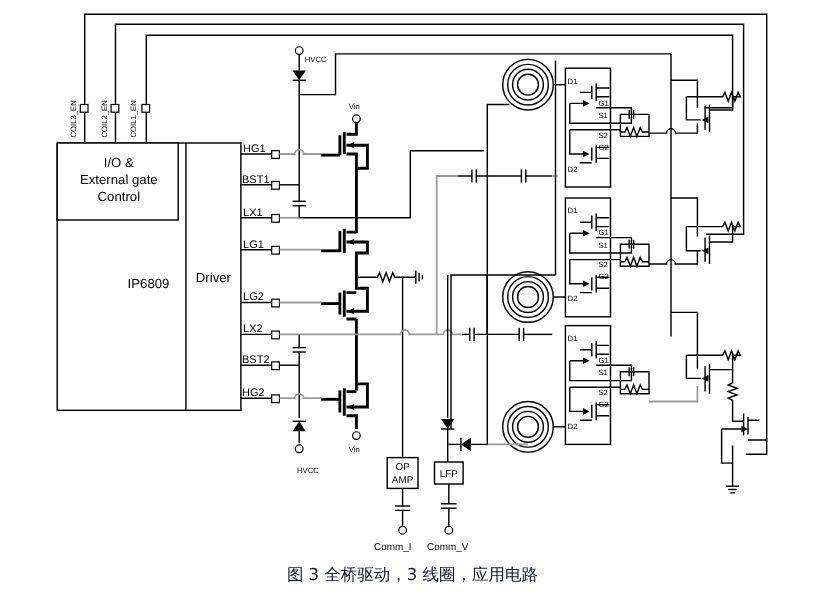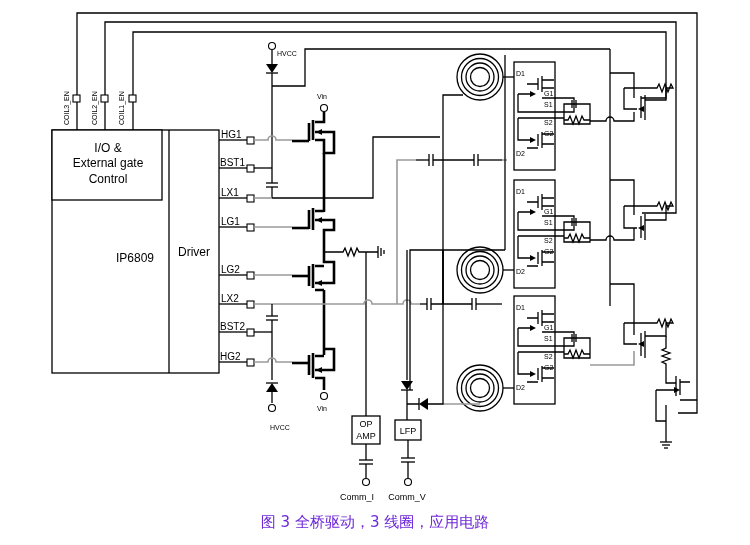--- a/index.html
+++ b/index.html
@@ -5,21 +5,21 @@
   html, body { margin:0; padding:0; background:#ffffff; }
   body { width:750px; height:545px; position:relative; overflow:hidden; font-family:"Liberation Sans", sans-serif; }
   svg { position:absolute; left:0; top:0; }
   .w { stroke:#000; stroke-width:1.3; fill:none; }
   .wg { stroke:#9a9a9a; stroke-width:1.6; fill:none; }
   .wt { stroke:#000; stroke-width:2.6; fill:none; }
   .box { stroke:#000; stroke-width:1.3; fill:#fff; }
   .pin { stroke:#000; stroke-width:1.1; fill:#fff; }
   .term { stroke:#000; stroke-width:1.1; fill:#fff; }
   .lbl { font-family:"Liberation Sans", sans-serif; fill:#000; }
-  .caption { position:absolute; left:0; width:750px; top:513px; text-align:center; font-size:15px; color:#6d28d9; font-family:"DejaVu Sans", sans-serif; }
+  .caption { position:absolute; left:0; width:750px; top:513px; text-align:center; font-size:15px; color:#0f172a; font-family:"DejaVu Sans", sans-serif; }
 </style>
 </head>
 <body>
 
 <svg width="750" height="545" viewBox="0 0 750 545">
   <defs>
     <g id="coilsym">
       <circle r="23" class="w"></circle>
       <circle r="18.5" class="w"></circle>
       <circle r="14" class="w"></circle>

